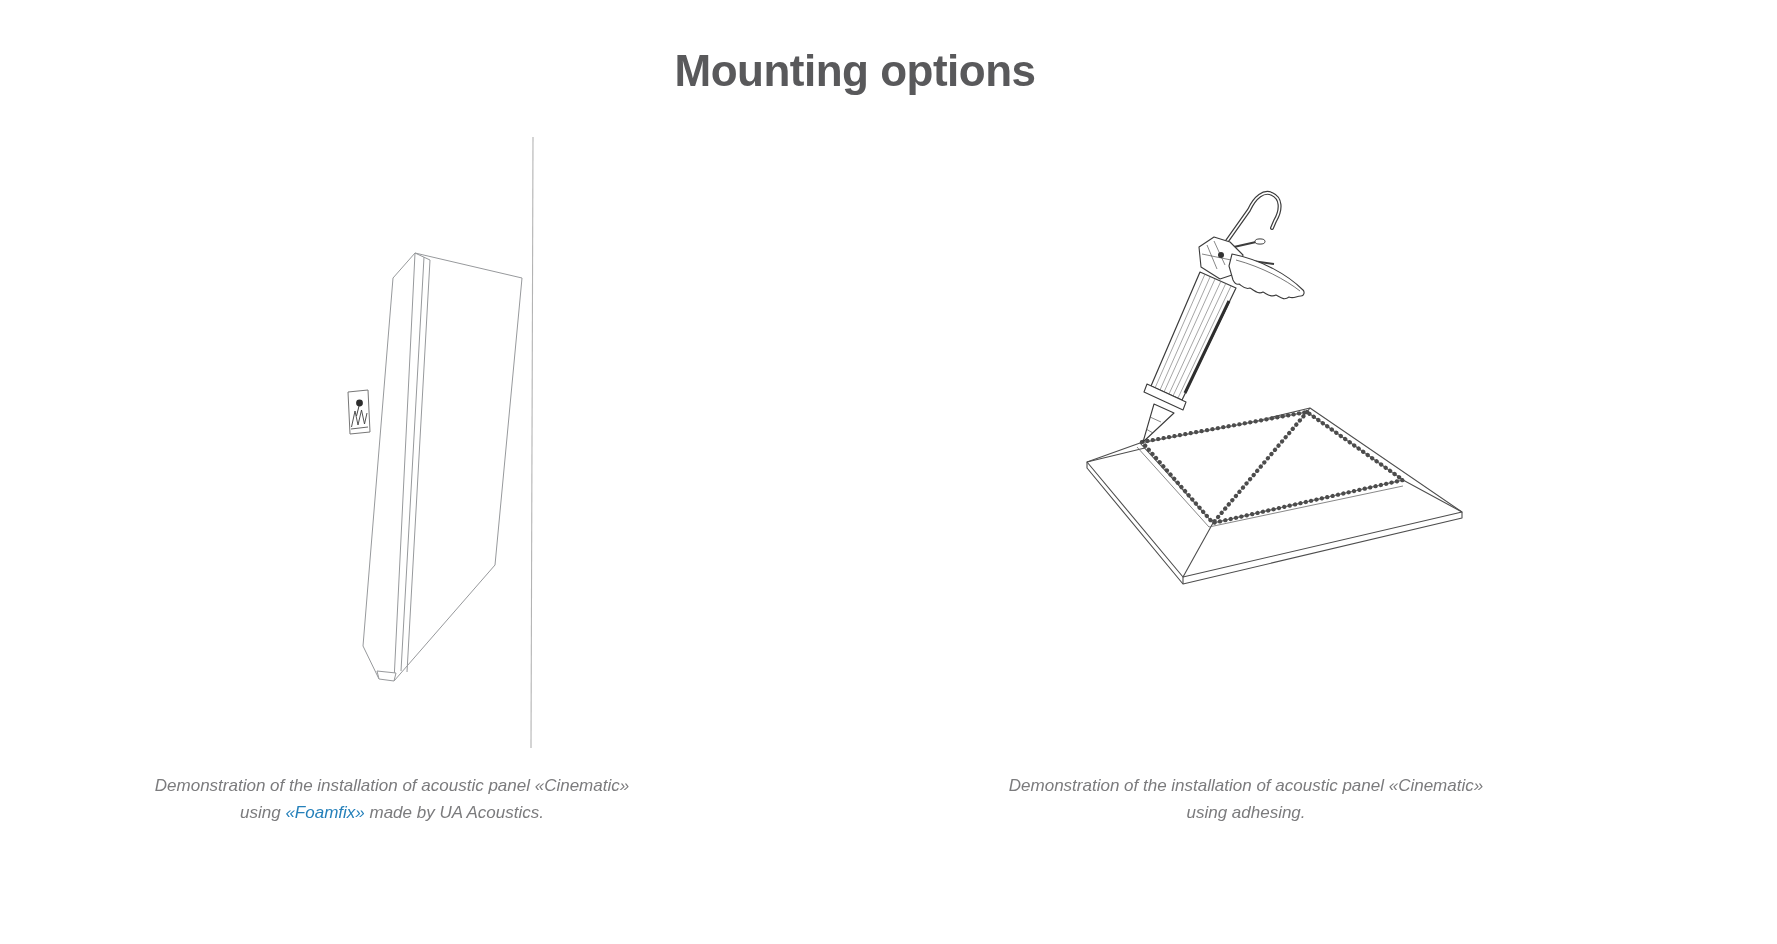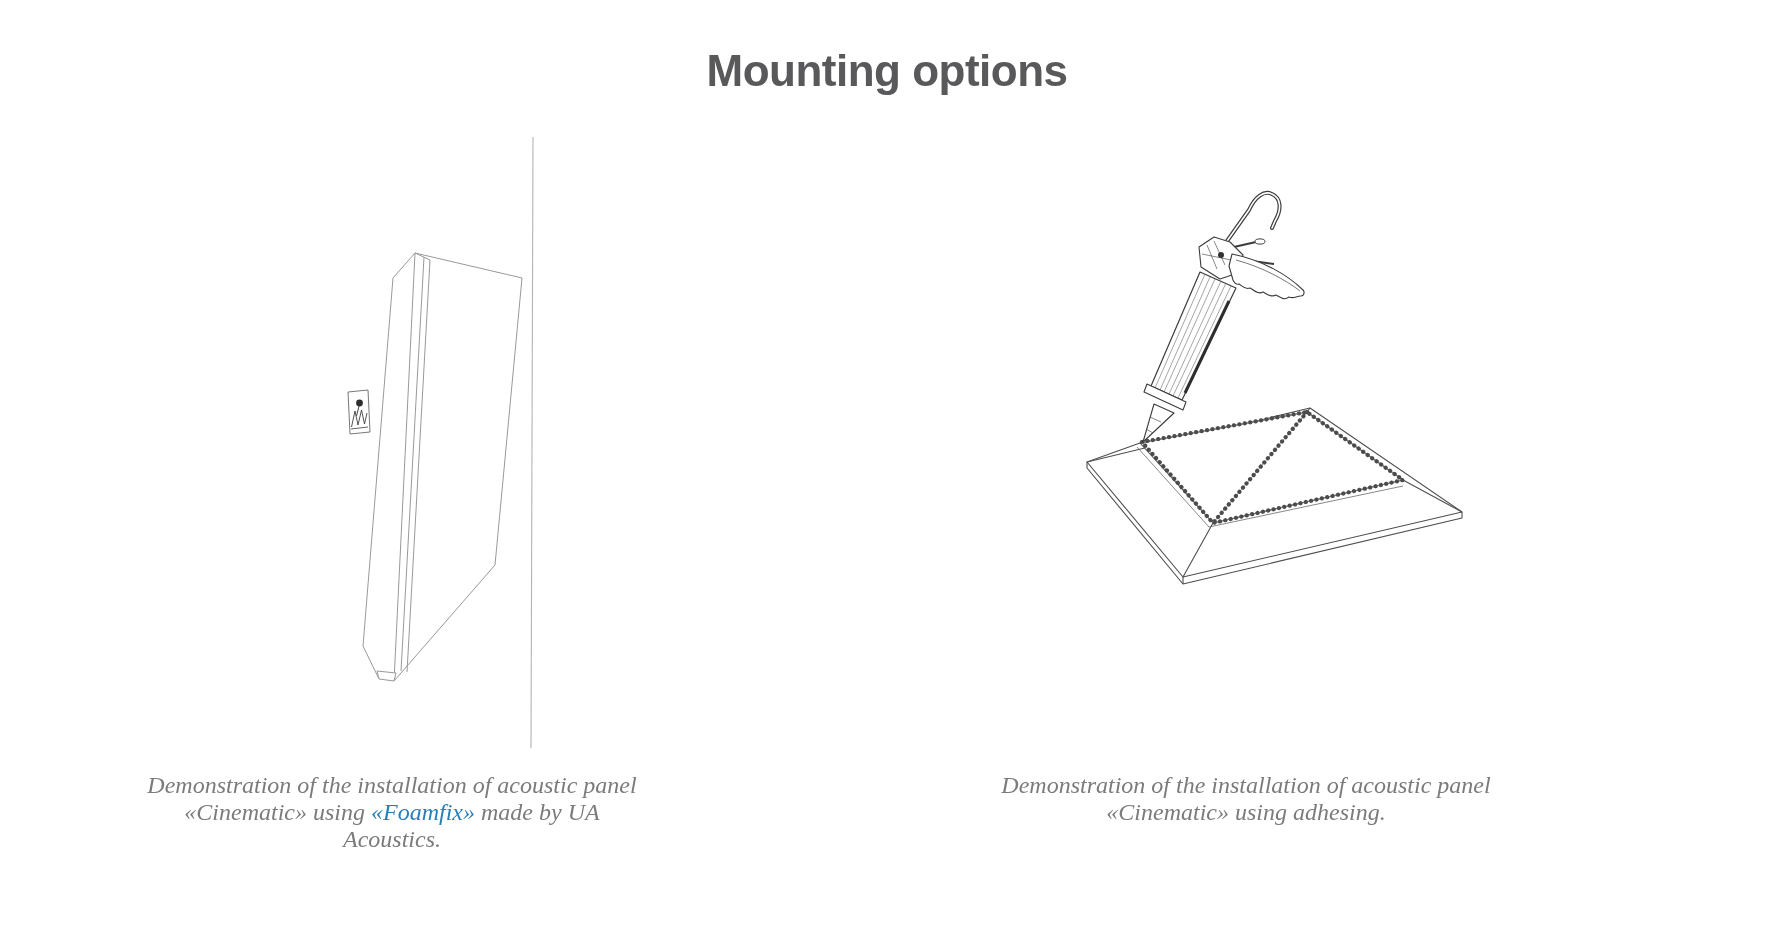--- a/index.html
+++ b/index.html
@@ -2,28 +2,28 @@
 <html><head>
 <meta charset="utf-8">
 <style>
   * { margin:0; padding:0; box-sizing:border-box; }
   html,body { width:1777px; height:944px; background:#ffffff; overflow:hidden;
               font-family:"Liberation Sans", sans-serif; }
   .page { position:relative; width:1777px; height:944px; background:#ffffff; }
 
   .title { position:absolute; top:47px; left:0; width:1710px; text-align:center;
            font-size:44px; line-height:1.1; font-weight:700; color:#59595b;
-           letter-spacing:-0.5px;margin-left:32px; }
+           letter-spacing:-0.5px; }
 
   .art { position:absolute; }
   .art-left  { left:320px; top:120px; width:240px; height:650px; }
   .art-right { left:1050px; top:150px; width:460px; height:480px; }
 
   .caption { position:absolute; top:772px; width:510px; text-align:center;
-             font-size:24px; line-height:27px; font-style:italic; color:#7b7b7d;font-family:Liberation Serif, serif; }
+             font-size:17px; line-height:27px; font-style:italic; color:#7b7b7d; }
   .caption-left  { left:137px; }
   .caption-right { left:991px; }
   a.caption-link { color:#2580ba; text-decoration:none; font-style:italic; cursor:pointer; }
   a.caption-link:empty { display:none; }
 </style>
 </head>
 <body>
 
 <div class="page">
 

